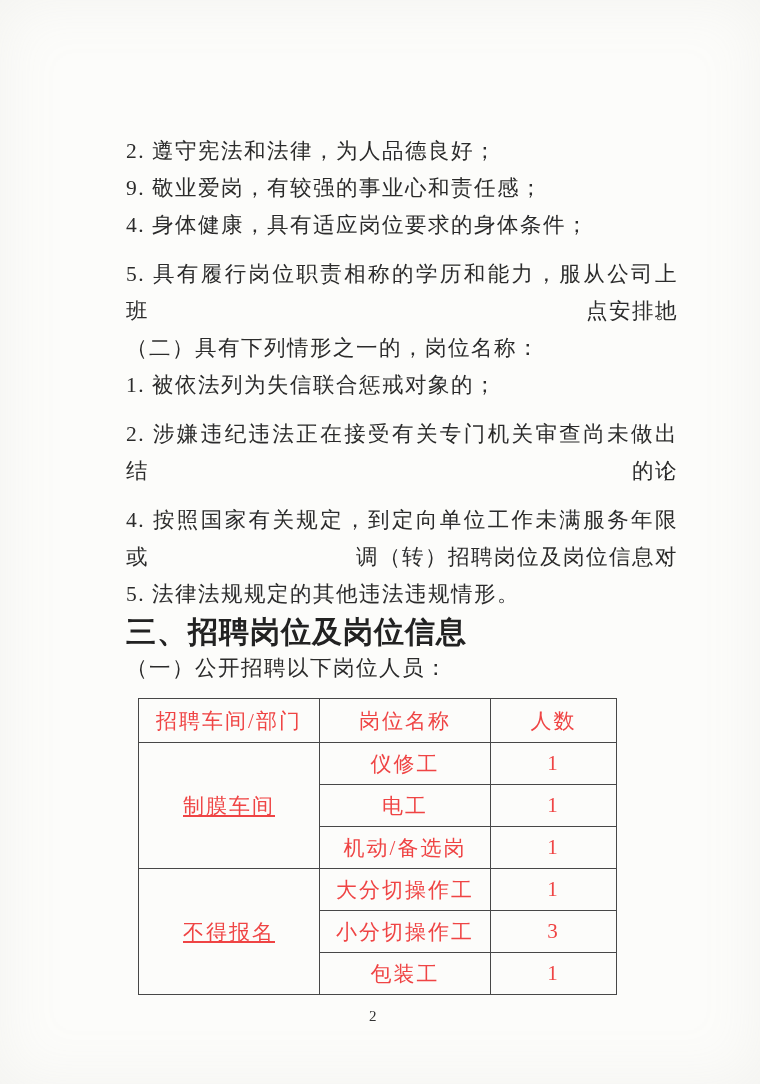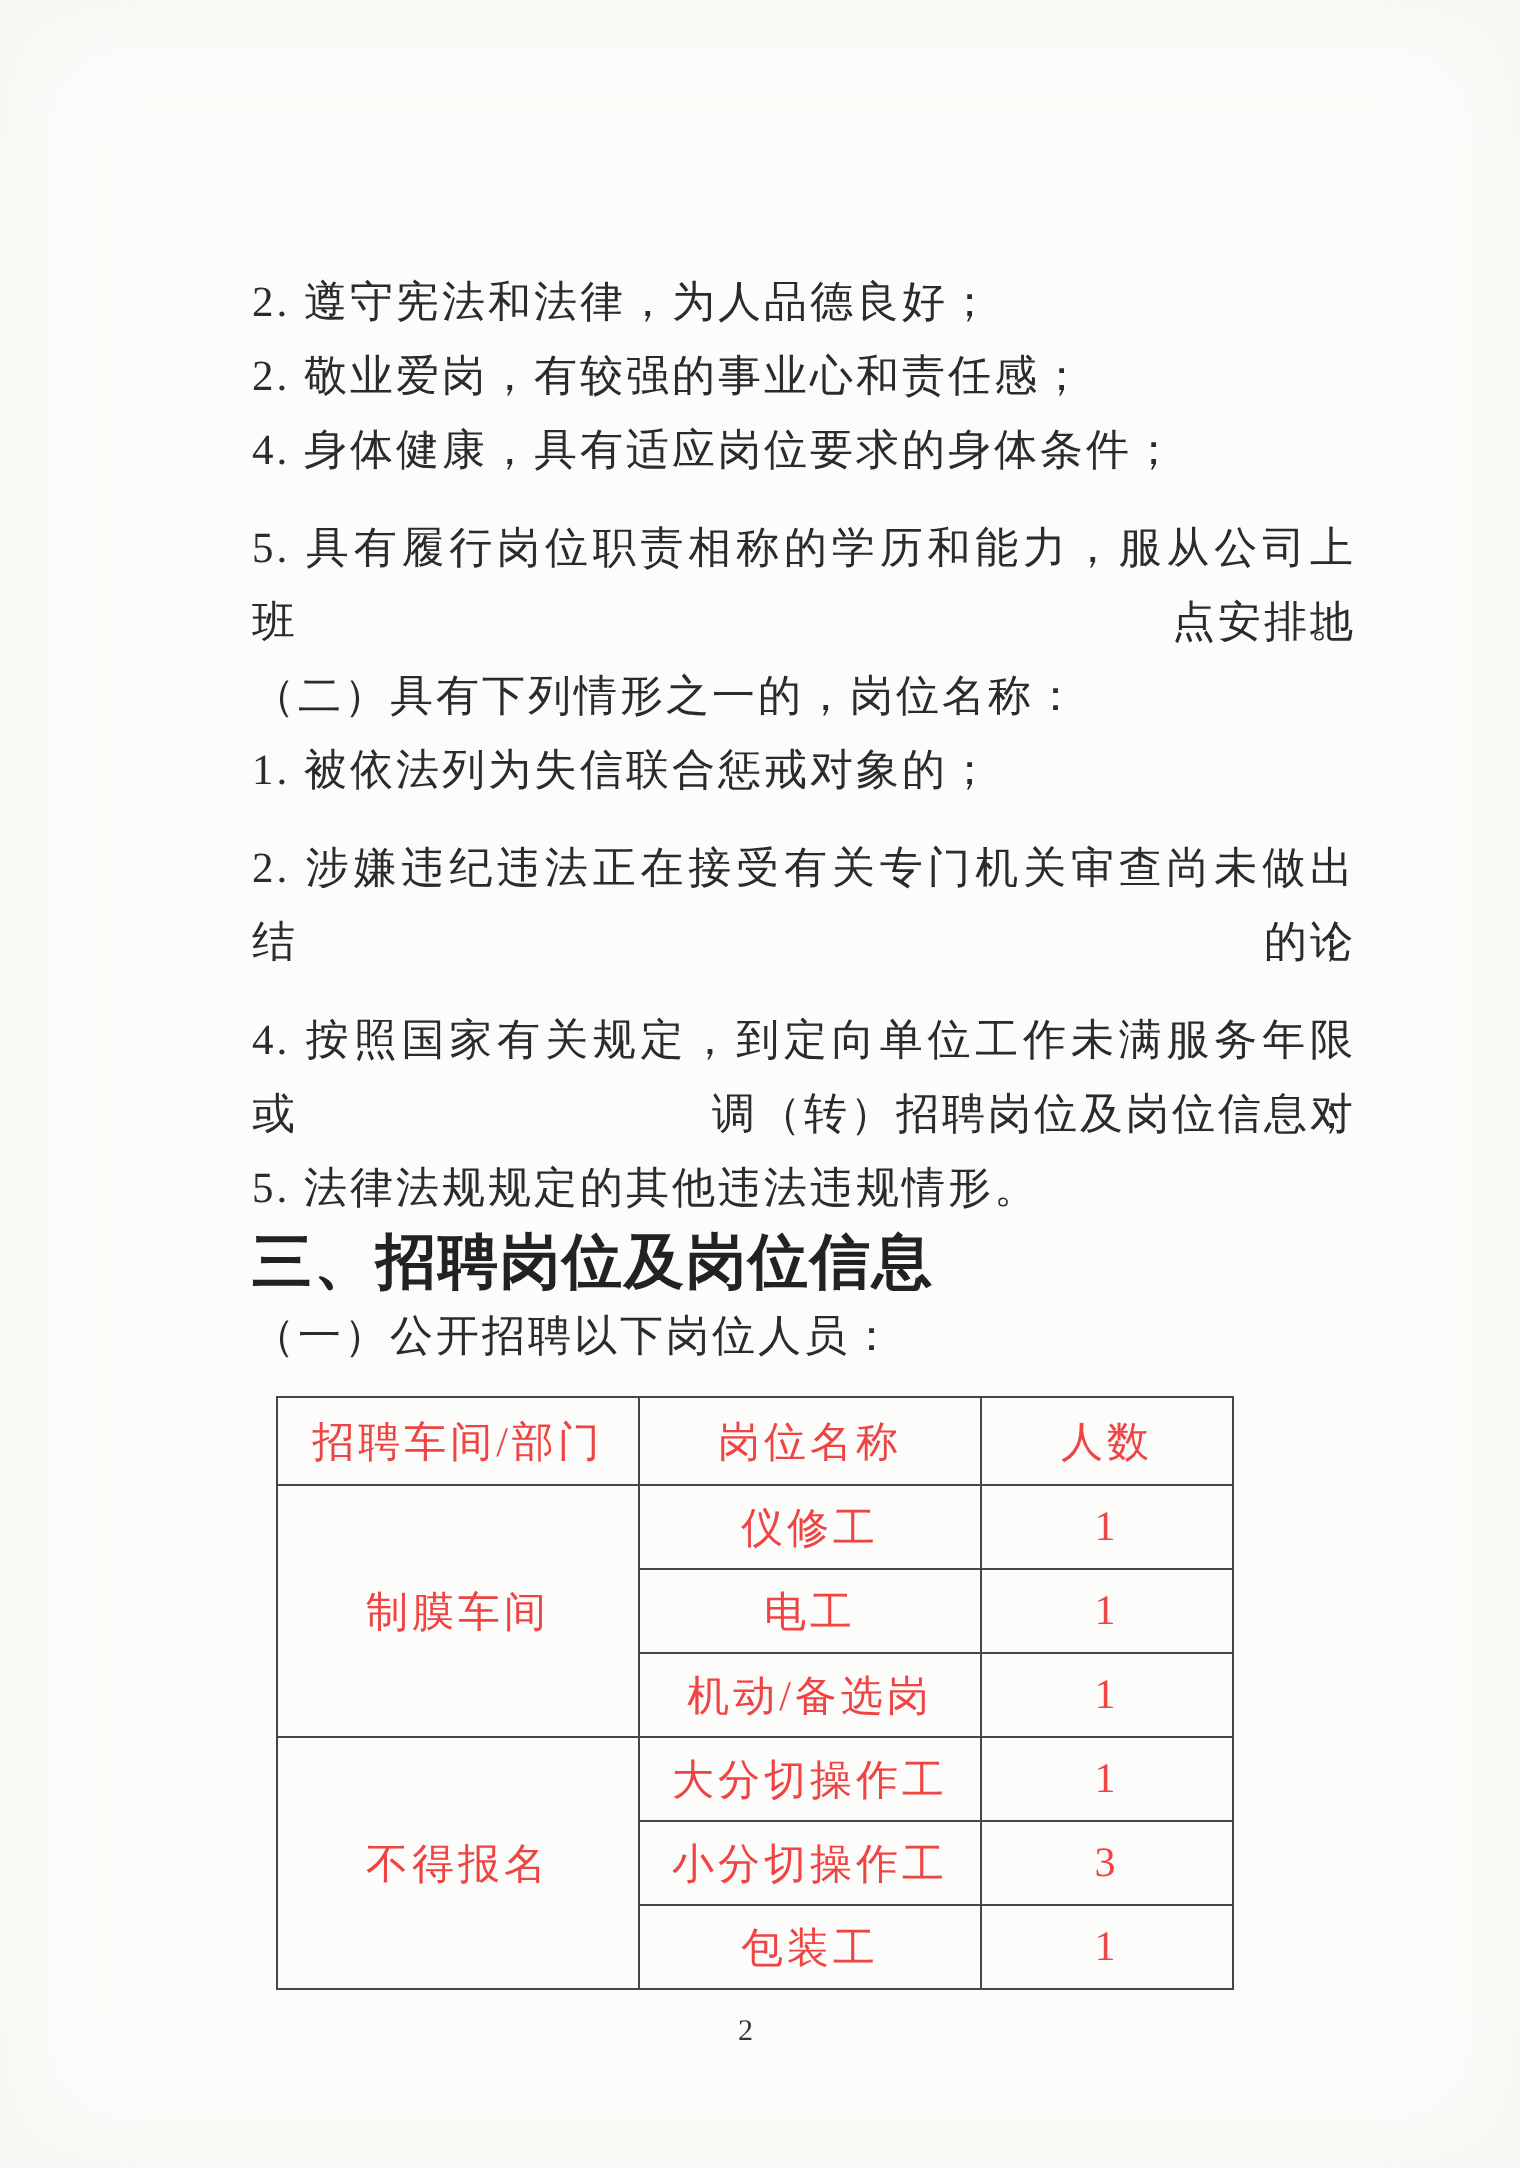--- a/index.html
+++ b/index.html
@@ -74,37 +74,38 @@
     padding: 0;
   }
   table.job-table th {
     height: 43px;
   }
   table.job-table td {
     height: 41px;
   }
   td.dept-cell {
     font-size: 21.5px;
+    text-decoration: underline;
   }
   .page-number {
     position: absolute;
     top: 1008px;
     left: 369px;
     font-size: 15px;
     font-family: "Liberation Serif", "DejaVu Serif", serif;
     color: #333;
   }
 </style>
 </head>
 <body>
 
 <div class="page">
   <div class="content">
     <div class="line indent">2. 遵守宪法和法律，为人品德良好；</div>
-    <div class="line indent">2. 敬业爱岗，有较强的事业心和责任感；</div>
+    <div class="line indent">9. 敬业爱岗，有较强的事业心和责任感；</div>
     <div class="line indent">4. 身体健康，具有适应岗位要求的身体条件；</div>
     <div class="line indent-full">5. 具有履行岗位职责相称的学历和能力，服从公司上班地</div>
     <div class="line flush">点安排。</div>
     <div class="line indent">（二）具有下列情形之一的，岗位名称：</div>
     <div class="line indent">1. 被依法列为失信联合惩戒对象的；</div>
     <div class="line indent-full">2. 涉嫌违纪违法正在接受有关专门机关审查尚未做出结论</div>
     <div class="line flush">的；</div>
     <div class="line indent-full">4. 按照国家有关规定，到定向单位工作未满服务年限或对</div>
     <div class="line flush">调（转）招聘岗位及岗位信息；</div>
     <div class="line indent">5. 法律法规规定的其他违法违规情形。</div>

